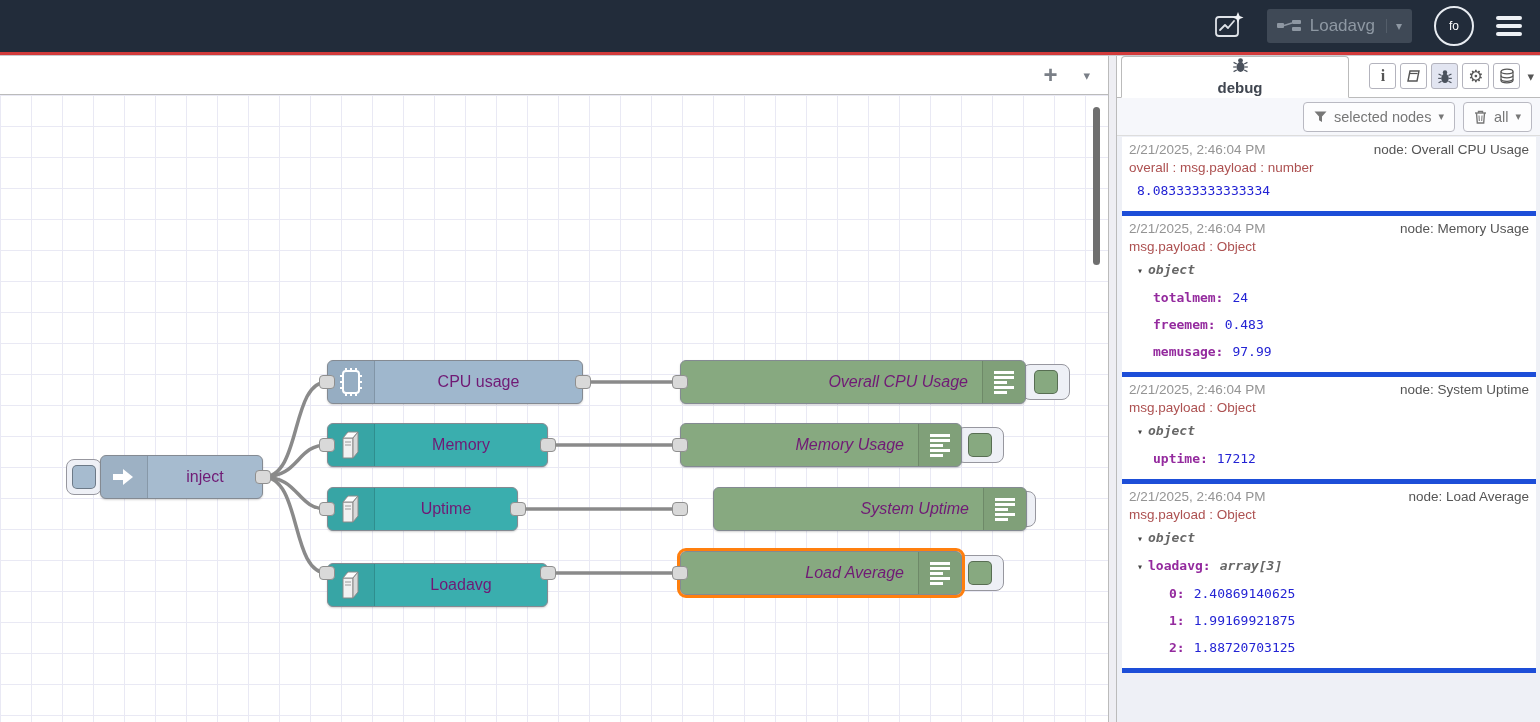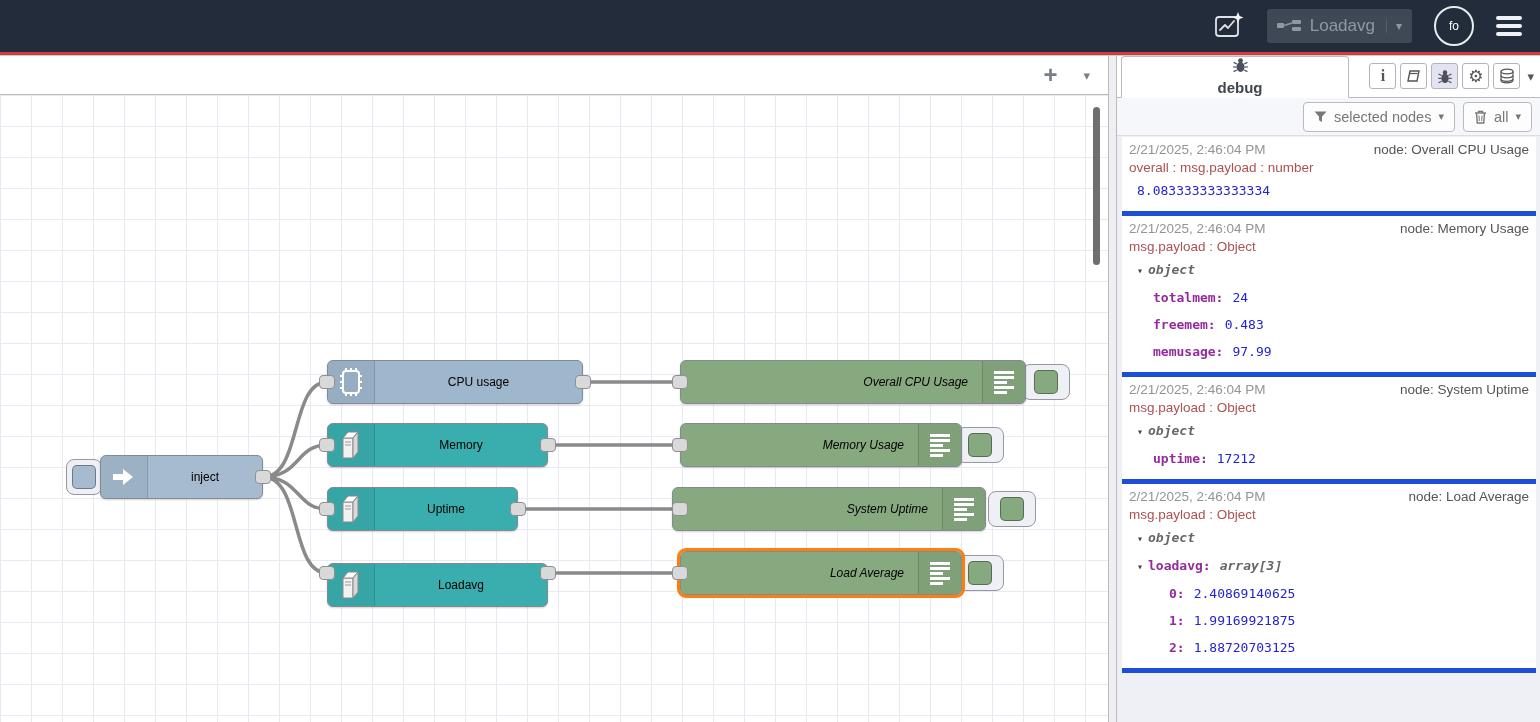--- a/index.html
+++ b/index.html
@@ -38,21 +38,21 @@
                      linear-gradient(to bottom,#e9e9f4 1px,transparent 1px);
     background-size:31px 31px;overflow:hidden;}
   .wire-layer{position:absolute;left:0;top:0;z-index:1;}
   .wire{stroke:#8a8a8a;stroke-width:3.5;fill:none;}
 
   .node{position:absolute;height:44px;border:1px solid #848a92;border-radius:6px;display:flex;
         box-shadow:0 1px 2px rgba(0,0,0,0.18);z-index:3;box-sizing:border-box;cursor:pointer;}
   .node .icon-region{width:46px;display:flex;align-items:center;justify-content:center;
         background:rgba(0,0,0,0.05);border-right:1px solid rgba(0,0,0,0.14);border-radius:5px 0 0 5px;}
   .node .icon-region.right{border-right:none;border-left:1px solid rgba(0,0,0,0.14);border-radius:0 5px 5px 0;width:42px;}
-  .node .nlabel{flex:1;display:flex;align-items:center;justify-content:center;font-size:12px;color:#000000;}
+  .node .nlabel{flex:1;display:flex;align-items:center;justify-content:center;font-size:16px;color:#701a75;}
   .node .nlabel.rt{justify-content:flex-end;padding-right:14px;font-style:italic;}
   .n-inject{background:#a6bbcf;}
   .n-blue{background:#9fb7cd;}
   .n-teal{background:#3aaeae;}
   .n-green{background:#87a980;}
   .selected{outline:3px solid #ff7f0e;}
 
   .port{position:absolute;width:16px;height:14px;background:#d9d9d9;border:1.5px solid #8f8f8f;
         border-radius:4px;z-index:5;box-sizing:border-box;cursor:crosshair;}
 
@@ -267,21 +267,21 @@
                   <rect x="1" y="2" width="20" height="3"></rect>
                   <rect x="1" y="7" width="20" height="3"></rect>
               <rect x="1" y="12" width="13" height="3"></rect>
                   <rect x="1" y="17" width="20" height="3"></rect>
                   <rect x="1" y="22" width="13" height="3"></rect>
                 </g>
             </svg>
           </div>
         </div>
 
-        <div class="node n-green" style="left:672px;top:392px;width:314px;">
+        <div class="node n-green" style="left:713px;top:392px;width:314px;">
           <div class="nlabel rt">System Uptime</div>
           <div class="icon-region right">
             <svg width="22" height="26" viewBox="0 0 22 26">
               <g fill="#fff">
                   <rect x="1" y="2" width="20" height="3"></rect>
                   <rect x="1" y="7" width="20" height="3"></rect>
               <rect x="1" y="12" width="13" height="3"></rect>
                   <rect x="1" y="17" width="20" height="3"></rect>
                   <rect x="1" y="22" width="13" height="3"></rect>
                 </g>

